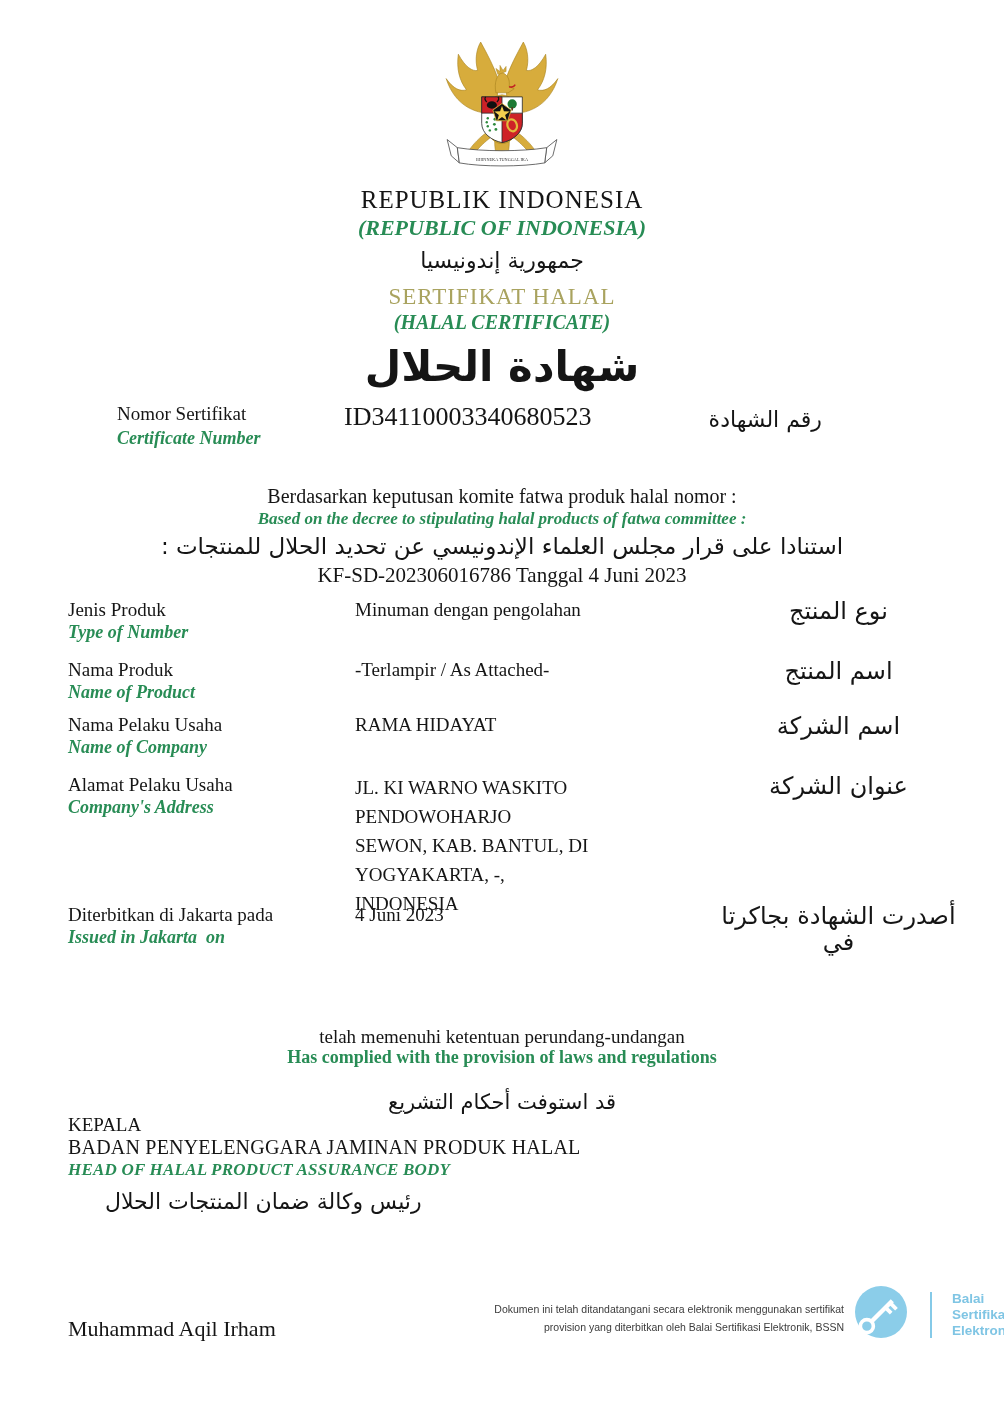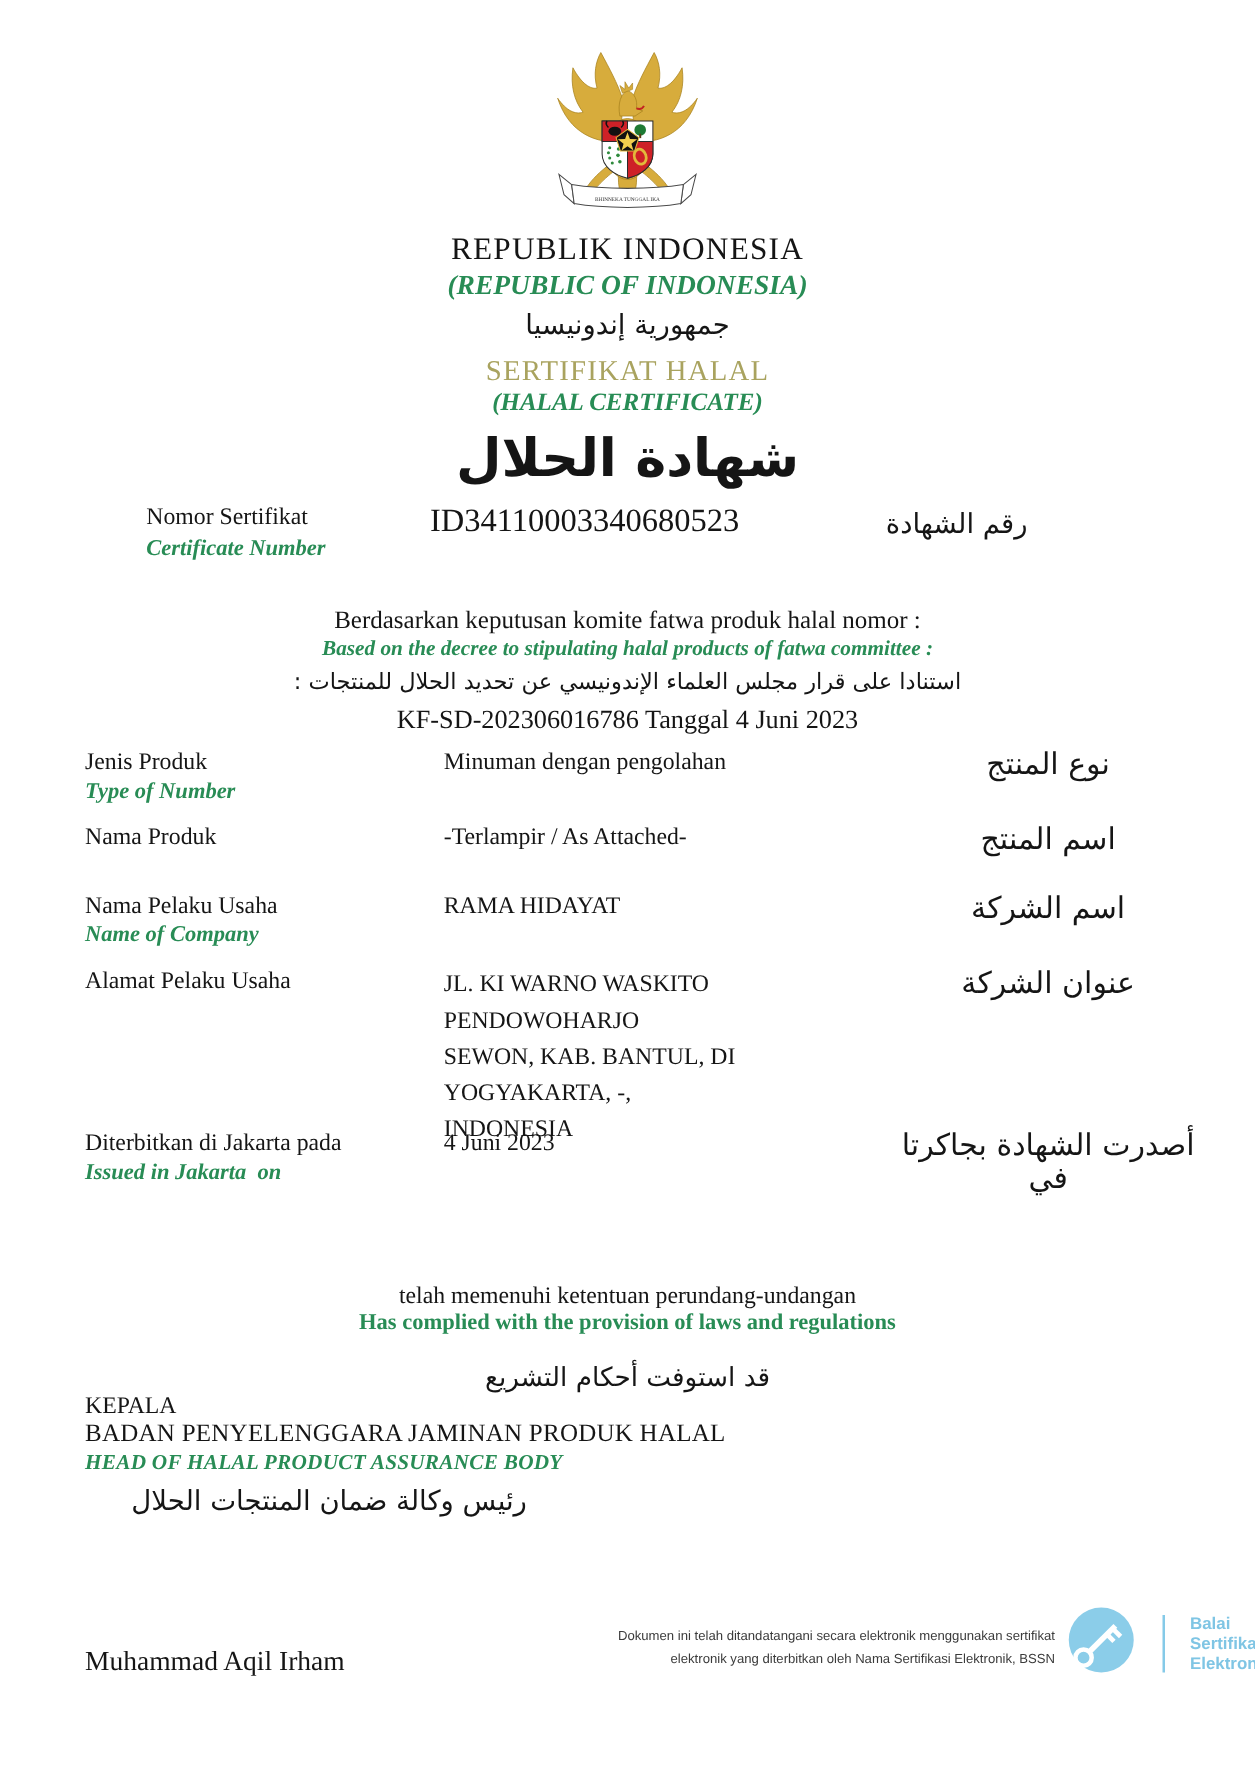--- a/index.html
+++ b/index.html
@@ -30,21 +30,21 @@
   .cert-row{position:absolute;top:402px;left:0;width:100%;display:grid;
             grid-template-columns:227px 320px 1fr;padding:0 182px 0 117px;align-items:start}
   .cn-label{font-size:19px;line-height:24px}
   .cn-label-en{font-size:18px;line-height:24px;font-style:italic;font-weight:bold;color:var(--green)}
   .cn-value{font-size:26px;line-height:30px}
   .cn-ar{font-size:22px;line-height:30px;text-align:right;margin-top:3px}
 
   .decree{position:absolute;top:485px;left:0;width:100%;text-align:center}
   .d1{font-size:20px;line-height:23px}
   .d2{font-size:17px;line-height:21px;font-style:italic;font-weight:bold;color:var(--green)}
-  .d3{font-size:18px;line-height:34px}
+  .d3{font-size:23px;line-height:34px}
   .d4{font-size:21px;line-height:25px}
 
   .field-row{position:absolute;left:0;width:100%;display:grid;
              grid-template-columns:287px 360px 1fr;padding:0 42px 0 68px;align-items:start}
   .fr1{top:598px}.fr2{top:658px}.fr3{top:713px}.fr4{top:773px}.fr5{top:903px}
   .flabel{font-size:19px;line-height:23px}
   .flabel-en{font-size:18px;line-height:23px;font-style:italic;font-weight:bold;color:var(--green);white-space:pre-wrap}
   .fvalue{font-size:19px;line-height:23px;white-space:pre-line}
   .fr4 .fvalue{line-height:29px}
   .f-ar{font-size:24px;line-height:26px;text-align:center}
@@ -148,37 +148,39 @@
       <div class="flabel">Jenis Produk</div>
       <div class="flabel-en">Type of Number</div>
     </div>
     <div class="fvalue">Minuman dengan pengolahan</div>
     <div class="f-ar ar">نوع المنتج</div>
   </div>
 
   <div class="field-row fr2">
     <div>
       <div class="flabel">Nama Produk</div>
+      <div class="flabel-en">Name of Product</div>
     </div>
     <div class="fvalue">-Terlampir / As Attached-</div>
     <div class="f-ar ar">اسم المنتج</div>
   </div>
 
   <div class="field-row fr3">
     <div>
       <div class="flabel">Nama Pelaku Usaha</div>
       <div class="flabel-en">Name of Company</div>
     </div>
     <div class="fvalue">RAMA HIDAYAT</div>
     <div class="f-ar ar">اسم الشركة</div>
   </div>
 
   <div class="field-row fr4">
     <div>
       <div class="flabel">Alamat Pelaku Usaha</div>
+      <div class="flabel-en">Company's Address</div>
     </div>
     <div class="fvalue">JL. KI WARNO WASKITO PENDOWOHARJO
 SEWON, KAB. BANTUL, DI YOGYAKARTA, -,
 INDONESIA</div>
     <div class="f-ar ar">عنوان الشركة</div>
   </div>
 
   <div class="field-row fr5">
     <div>
       <div class="flabel">Diterbitkan di Jakarta pada</div>
@@ -198,21 +200,21 @@
     <div class="k1">KEPALA</div>
     <div class="k2">BADAN PENYELENGGARA JAMINAN PRODUK HALAL</div>
     <div class="k3">HEAD OF HALAL PRODUCT ASSURANCE BODY</div>
     <div class="k-ar">رئيس وكالة ضمان المنتجات الحلال</div>
   </div>
 
   <div class="sig-name">Muhammad Aqil Irham</div>
 
   <div class="disclaimer">
     <div>Dokumen ini telah ditandatangani secara elektronik menggunakan sertifikat</div>
-    <div>elektronik yang diterbitkan oleh Nama Sertifikasi Elektronik, BSSN</div>
+    <div>provision yang diterbitkan oleh Balai Sertifikasi Elektronik, BSSN</div>
   </div>
 
   <div class="bse-logo">
     <svg width="58" height="62" viewBox="0 0 58 62" aria-hidden="true">
       <circle cx="29" cy="28" r="26" fill="#8BCDE9"></circle>
       <g transform="rotate(-45 29 28)">
         <circle cx="9" cy="28" r="6.5" fill="none" stroke="#ffffff" stroke-width="3.6"></circle>
         <rect x="14.5" y="25.8" width="30.5" height="4.4" fill="#ffffff"></rect>
         <rect x="33.5" y="29.5" width="3.8" height="6.5" fill="#ffffff"></rect>
         <rect x="40" y="29.5" width="3.8" height="7.5" fill="#ffffff"></rect>

